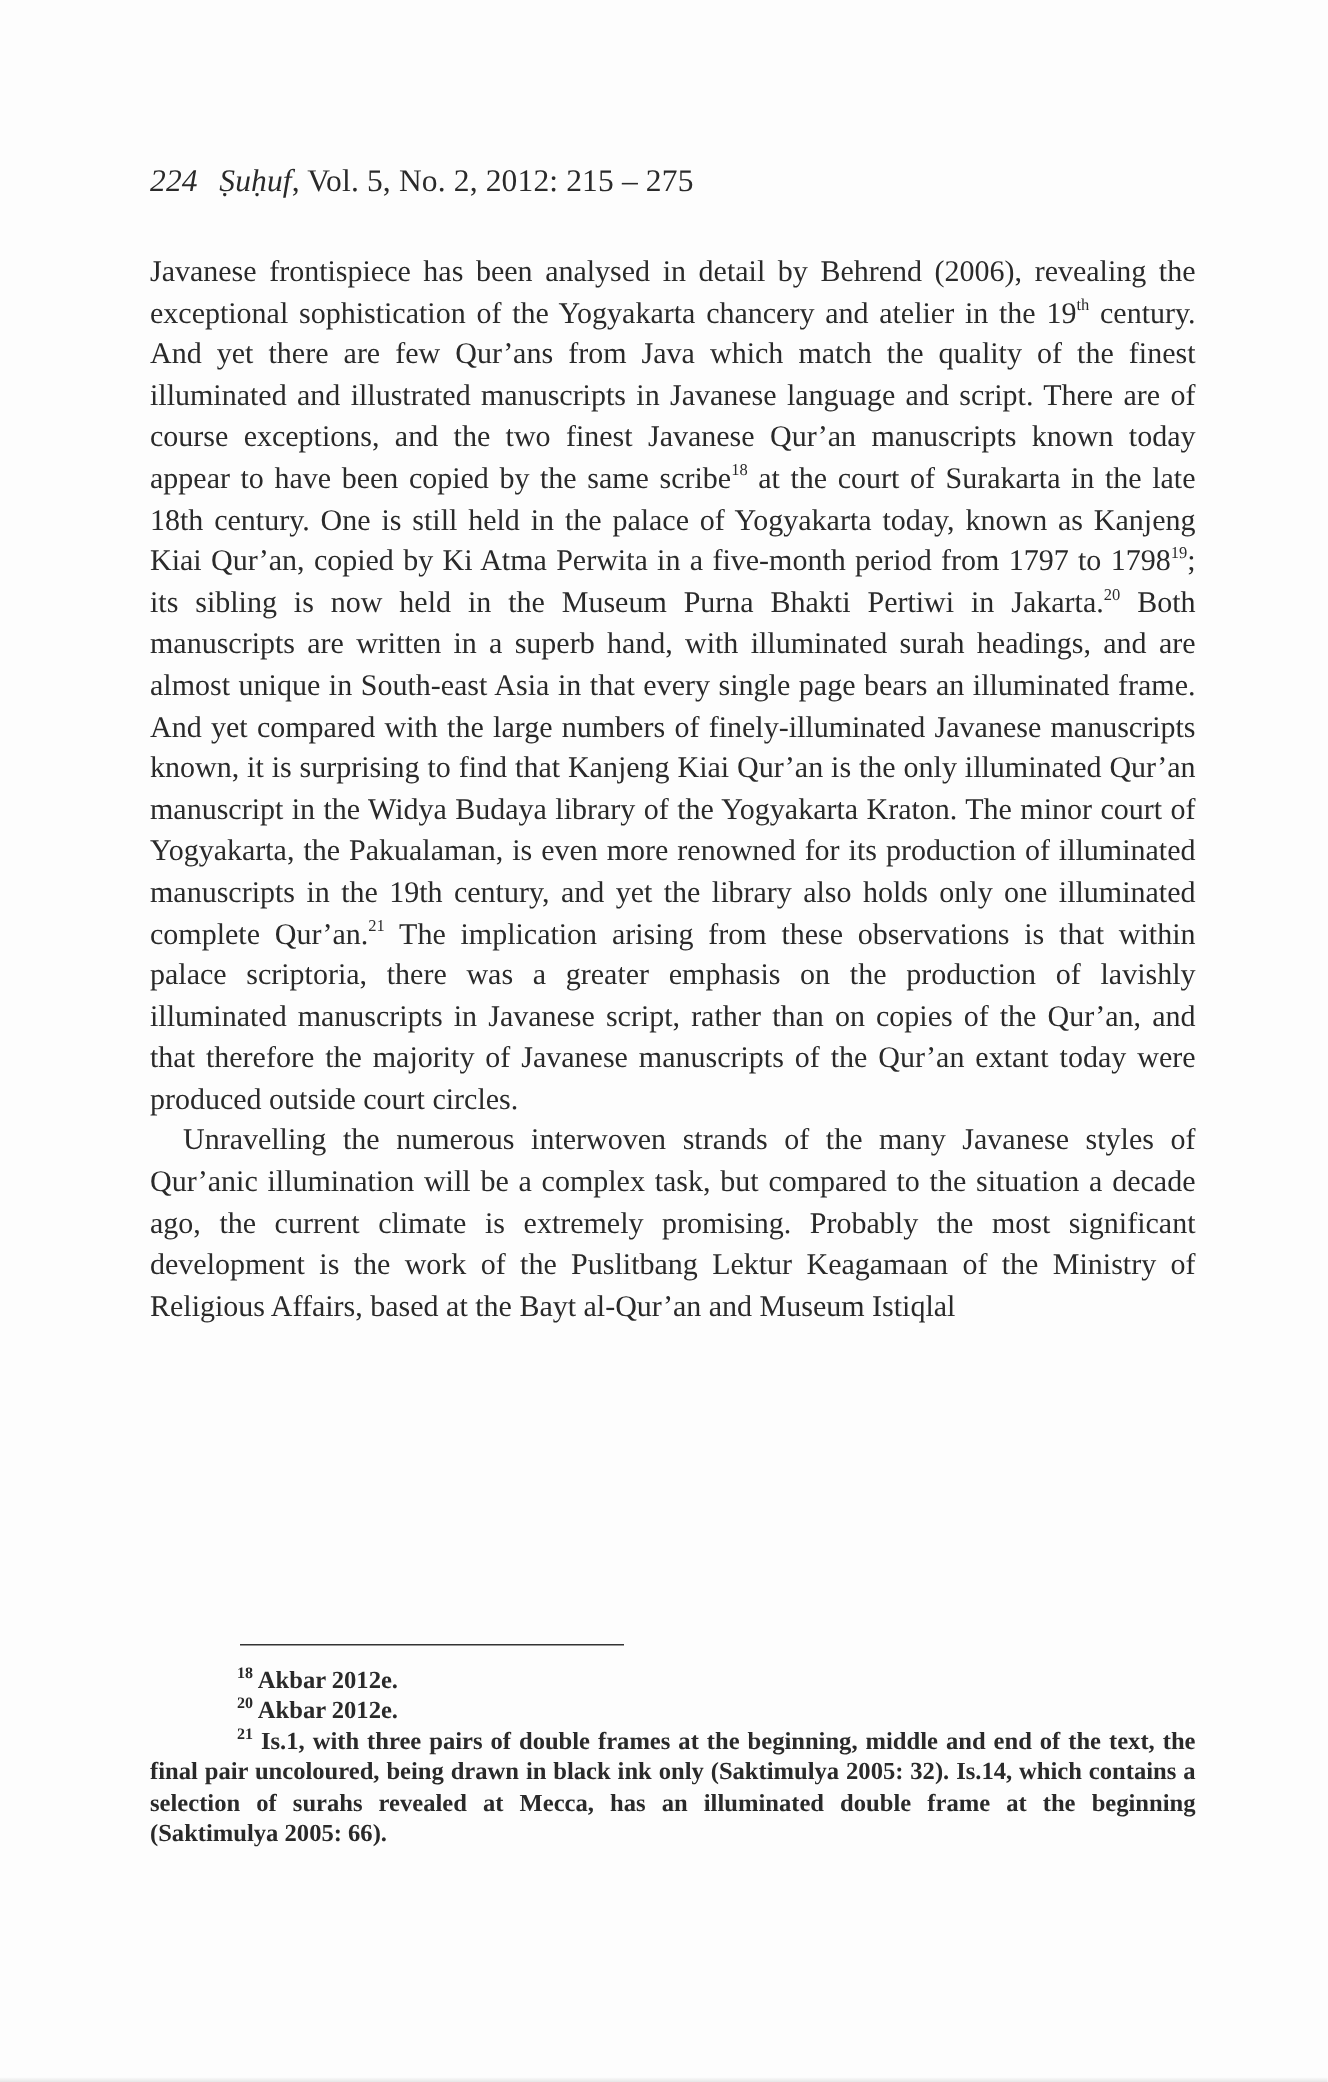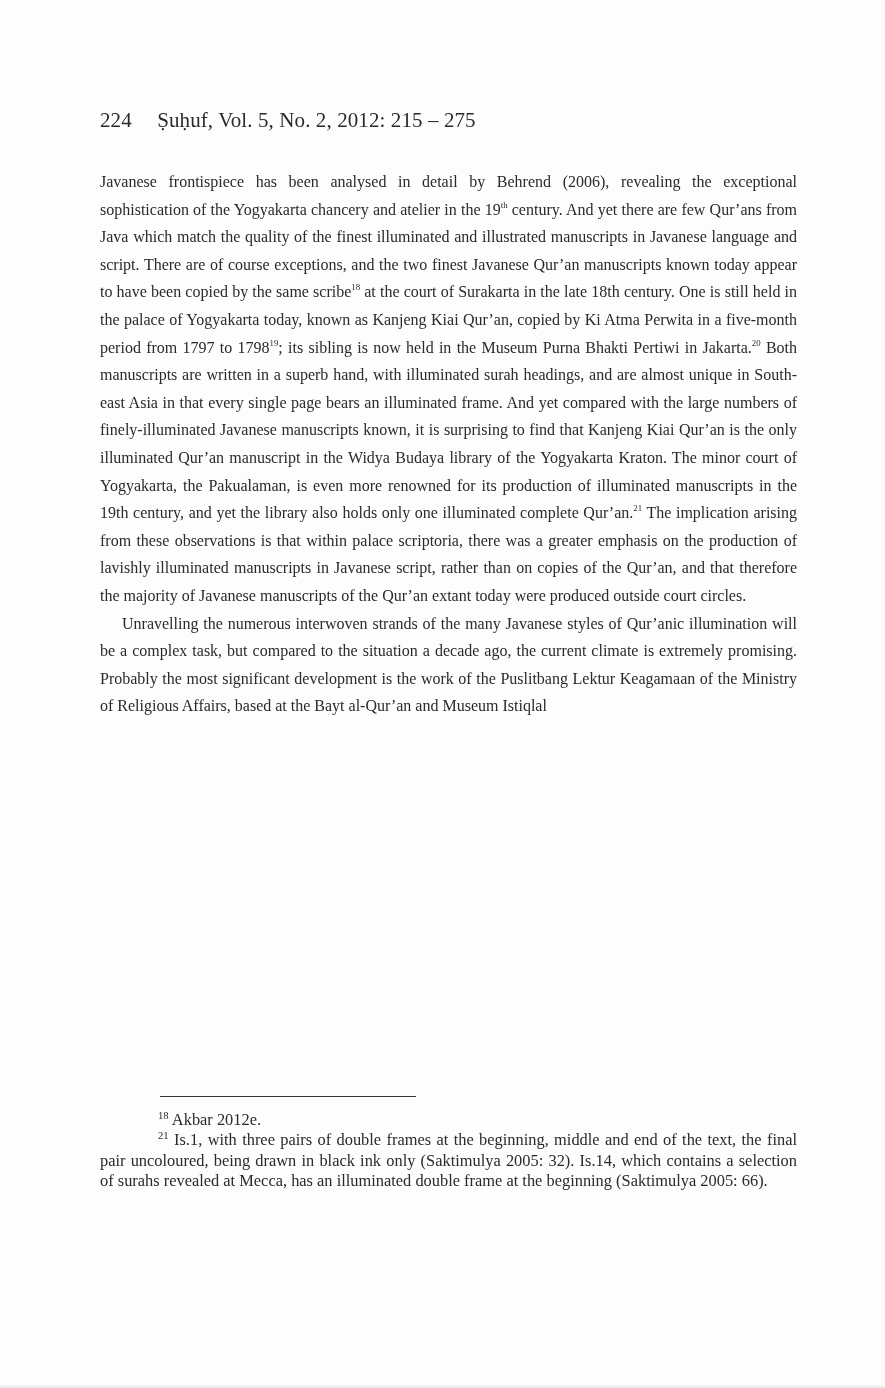--- a/index.html
+++ b/index.html
@@ -1,43 +1,44 @@
 <!DOCTYPE html>
 <html><head>
 <meta charset="utf-8">
 <style>
   html, body { margin: 0; padding: 0; background: #fdfdfd; }
   body { width: 885px; height: 1388px; position: relative; overflow: hidden;
          font-family: "Liberation Serif", serif; color: #2a2a2a; }
   .header { position: absolute; left: 100px; top: 108px; font-size: 21px; letter-spacing: 0.1px; white-space: nowrap; }
-  .header .page-num { margin-right: 20px; }
-  .header .journal { }
-  .body { position: absolute; left: 100px; top: 168px; width: 697px; font-size: 16px; line-height: 27.6px; }
+  .header .page-num { margin-right: 9px; font-style: italic; }
+  .header .journal { font-style: italic; }
+  .body { position: absolute; left: 100px; top: 168px; width: 697px; font-size: 20px; line-height: 27.6px; }
   .body p { margin: 0; text-align: justify; }
   .body p.indent { text-indent: 22px; }
   sup { font-size: 0.55em; line-height: 0; vertical-align: 0.75em; }
   .rule { position: absolute; left: 160px; top: 1096px; width: 256px; height: 0; border-top: 1.4px solid #333; }
   .footnotes { position: absolute; left: 100px; top: 1110px; width: 697px; font-size: 16.4px; line-height: 20.4px; }
-  .footnotes p { margin: 0; text-align: justify; text-indent: 58px; }
+  .footnotes p { margin: 0; text-align: justify; text-indent: 58px; font-weight: bold; }
   .footnotes sup { font-size: 0.65em; vertical-align: 0.6em; }
   .edge { position: absolute; left: 0; right: 0; bottom: 0; height: 3px; background: linear-gradient(#fafafa, #e6e6e6); }
 </style>
 </head>
 <body>
 
 <div class="header">
   <span class="page-num">224</span>
   <span class="journal">Ṣuḥuf</span><span>, Vol. 5, No. 2, 2012: 215 – 275</span>
 </div>
 
 <div class="body">
   <p><span>Javanese frontispiece has been analysed in detail by Behrend (2006), revealing the exceptional sophistication of the Yogyakarta chancery and atelier in the 19</span><sup>th</sup><span> century.  And yet there are few Qur’ans from Java which match the quality of the finest illuminated and illustrated manuscripts in Javanese language and script.  There are of course exceptions, and the two finest Javanese Qur’an manuscripts known today appear to have been copied by the same scribe</span><sup>18</sup><span> at the court of Surakarta in the late 18th century.  One is still held in the palace of Yogyakarta today, known as Kanjeng Kiai Qur’an, copied by Ki Atma Perwita in a five-month period from 1797 to 1798</span><sup>19</sup><span>; its sibling is now held in the Museum Purna Bhakti Pertiwi in Jakarta.</span><sup>20</sup><span>  Both manuscripts are written in a superb hand, with illuminated surah headings, and are almost unique in South-east Asia in that every single page bears an illuminated frame.  And yet compared with the large numbers of finely-illuminated Javanese manuscripts known, it is surprising to find that Kanjeng Kiai Qur’an is the only illuminated Qur’an manuscript in the Widya Budaya library of the Yogyakarta Kraton.  The minor court of Yogyakarta, the Pakualaman, is even more renowned for its production of illuminated manuscripts in the 19th century, and yet the library also holds only one illuminated complete Qur’an.</span><sup>21</sup><span>  The implication arising from these observations is that within palace scriptoria, there was a greater emphasis on the production of lavishly illuminated manuscripts in Javanese script, rather than on copies of the Qur’an, and that therefore the majority of Javanese manuscripts of the Qur’an extant today were produced outside court circles.</span></p>
   <p class="indent"><span>Unravelling the numerous interwoven strands of the many Javanese styles of Qur’anic illumination will be a complex task, but compared to the situation a decade ago, the current climate is extremely promising.  Probably the most significant development is the work of the Puslitbang Lektur Keagamaan of the Ministry of Religious Affairs, based at the Bayt al-Qur’an and Museum Istiqlal</span></p>
 </div>
 
 <div class="rule"></div>
 
 <div class="footnotes">
   <p><sup>18</sup><span> Akbar 2012e.</span></p>
+  <p><sup>20</sup><span> Akbar 2012e.</span></p>
   <p><sup>21</sup><span> Is.1, with three pairs of double frames at the beginning, middle and end of the text, the final pair uncoloured, being drawn in black ink only (Saktimulya 2005: 32).  Is.14, which contains a selection of surahs revealed at Mecca, has an illuminated double frame at the beginning (Saktimulya 2005: 66).</span></p>
 </div>
 
 <div class="edge"></div>
 
 </body></html>

